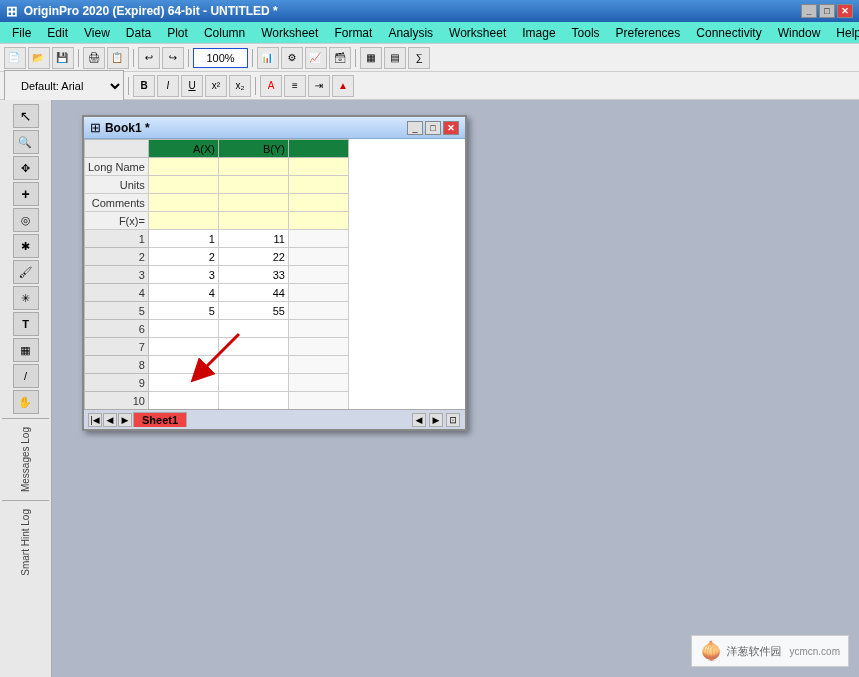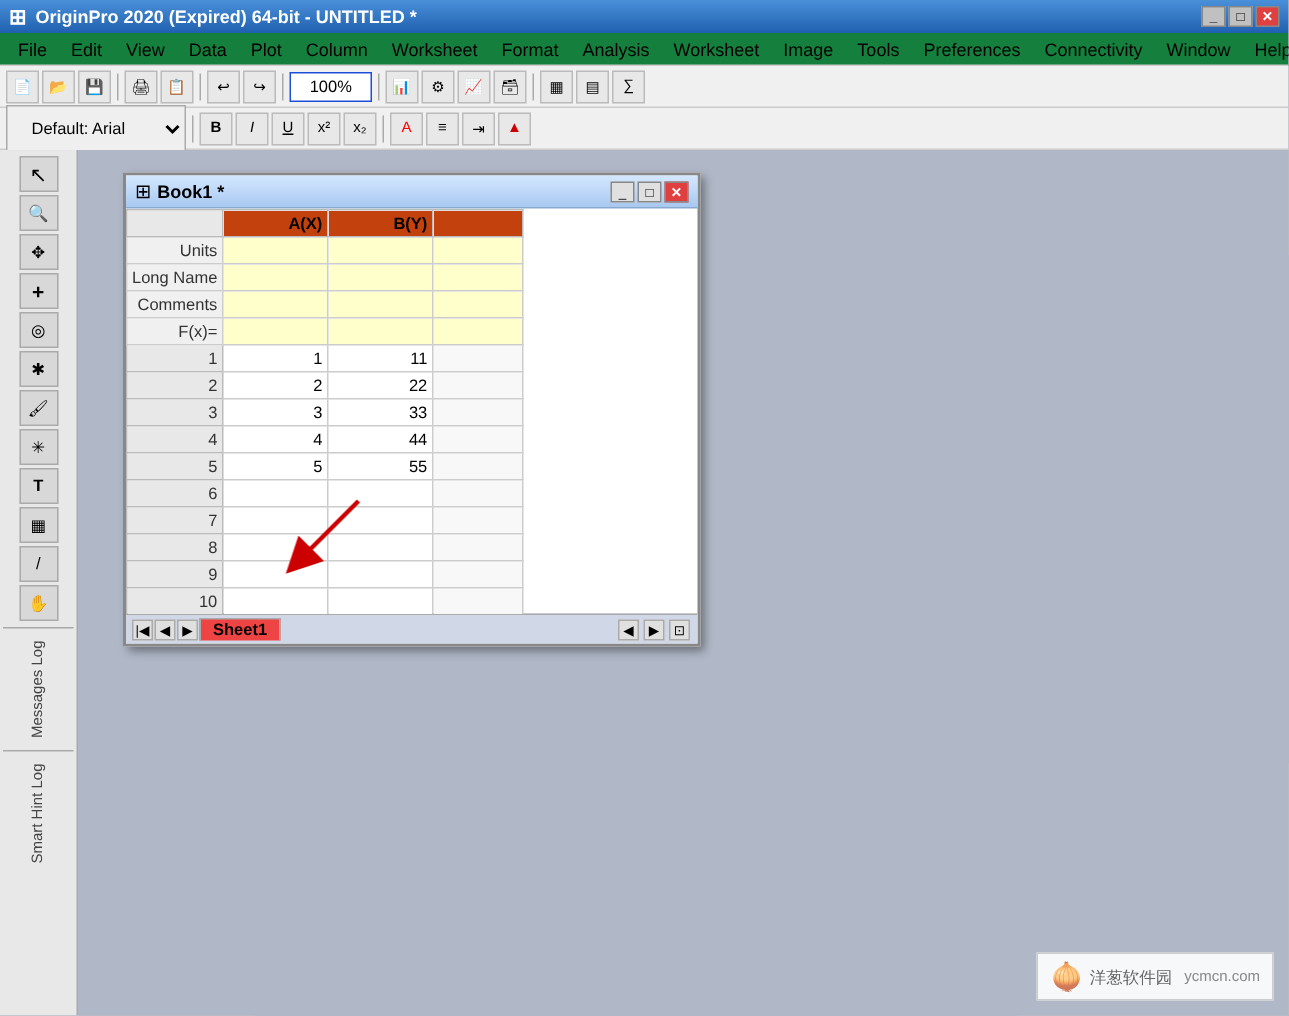--- a/index.html
+++ b/index.html
@@ -44,21 +44,21 @@
       font-size: 9px;
       display: flex;
       align-items: center;
       justify-content: center;
       cursor: pointer;
       color: #000;
     }
 
     
     #menu-bar {
-      background: #15803d;
+      background: #5eead4;
       height: 22px;
       display: flex;
       align-items: center;
       border-bottom: 1px solid #ccc;
       padding: 0 4px;
     }
     .menu-item {
       padding: 2px 8px;
       font-size: 12px;
       cursor: pointer;
@@ -244,23 +244,23 @@
     }
     table.grid .row-header {
       background: #e8e8e8;
       text-align: right;
       width: 30px;
       color: #333;
       font-weight: normal;
       border: 1px solid #bbb;
     }
     table.grid .col-header {
-      background: #c2410c;
+      background: #15803d;
       text-align: center;
-      font-weight: bold;
+      font-weight: normal;
       border: 1px solid #bbb;
       padding-left: 25px;
     }
     table.grid .meta-label {
       background: #f0f0f0;
       text-align: right;
       font-weight: normal;
       color: #333;
       border: 1px solid #ccc;
     }
@@ -461,27 +461,27 @@
             <thead>
               <tr>
                 <th class="row-header"></th>
                 <th class="col-header col-a">A(X)</th>
                 <th class="col-header col-b">B(Y)</th>
                 <th class="col-header" style="width:60px;"></th>
               </tr>
             </thead>
             <tbody>
               <tr>
-                <td class="meta-label row-header">Units</td>
+                <td class="meta-label row-header">Long Name</td>
                 <td class="yellow-cell col-a"></td>
                 <td class="yellow-cell col-b"></td>
                 <td class="yellow-cell"></td>
               </tr>
               <tr>
-                <td class="meta-label row-header">Long Name</td>
+                <td class="meta-label row-header">Units</td>
                 <td class="yellow-cell col-a"></td>
                 <td class="yellow-cell col-b"></td>
                 <td class="yellow-cell"></td>
               </tr>
               <tr>
                 <td class="meta-label row-header">Comments</td>
                 <td class="yellow-cell col-a"></td>
                 <td class="yellow-cell col-b"></td>
                 <td class="yellow-cell"></td>
               </tr>

